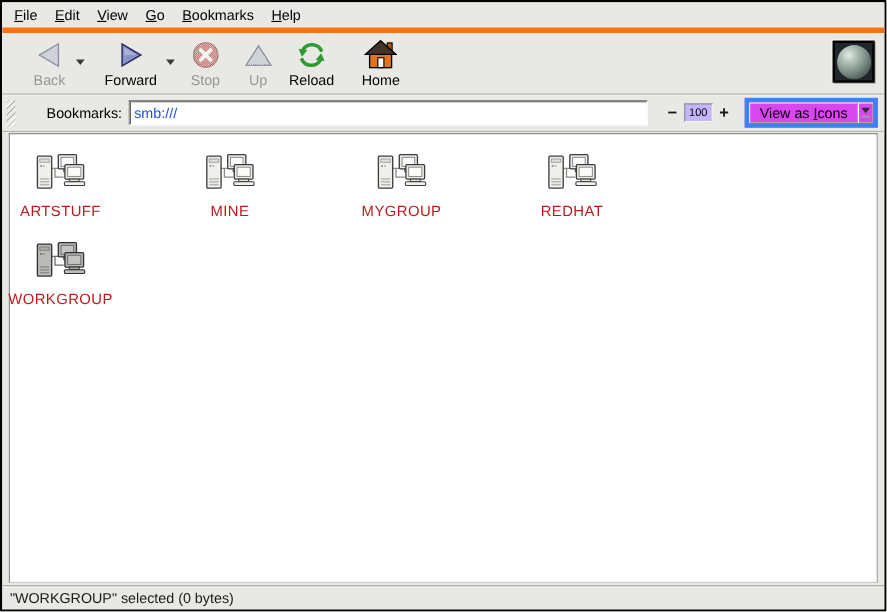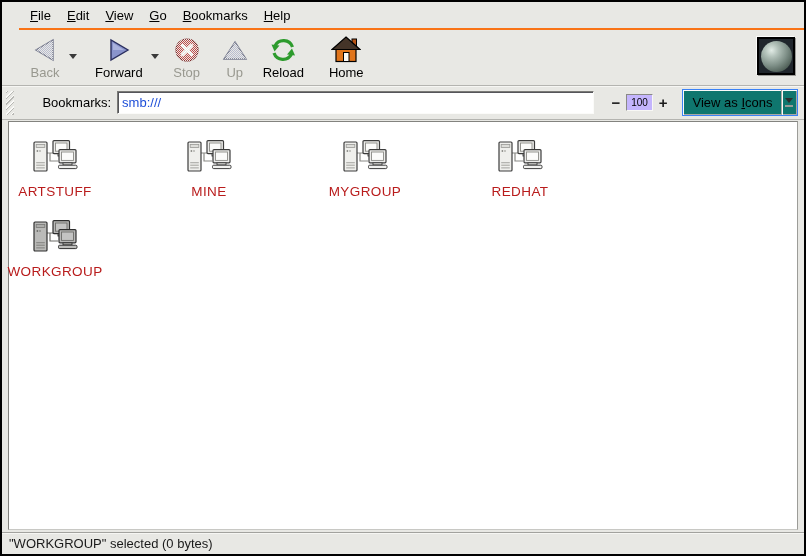--- a/index.html
+++ b/index.html
@@ -11,23 +11,22 @@
     display:flex; flex-direction:column;
     overflow:hidden;
     position:relative;
   }
   
   .menubar {
     height:28px; flex:0 0 28px;
     display:flex; align-items:center;
     padding-left:3px;
     background:#e8e8e4;
-    border-bottom:2px solid #f97316;
+    border-bottom:5px solid #f97316;
     box-shadow:0 1px 0 #f6f6f3;
-    margin-left:17px;
   }
   .menu-item {
     display:inline-block;
     padding:4px 8px;
     font-size:13px; color:#000;
     cursor:default;
   }
   .menu-item::first-letter { text-decoration:underline; }
   
   .toolbar {
@@ -99,22 +98,22 @@
     background:#c4b5fd;
     border:1px solid #8a8a86;
     border-bottom-color:#f8f8f5; border-right-color:#f8f8f5;
     font-size:10px; text-align:center; line-height:15px; color:#000;
     margin:0 2px;
   }
   .viewas {
     margin-left:10px;
     height:27px; min-width:114px;
     display:flex; align-items:center;
-    background:#0f766e;
-    border:1px solid #3b82f6;
+    background:#d946ef;
+    border:4px solid #3b82f6;
     box-shadow:inset 1px 1px 0 #fbfbf9, inset -1px -1px 0 #a8a8a4;
   }
   .viewas-label { font-size:13px; padding:0 8px 0 10px; white-space:pre; color:#000; }
   .viewas-label .accel-word { display:inline-block; }
   .viewas-label .accel-word::first-letter { text-decoration:underline; }
   .viewas-arrow {
     width:24px; height:100%; border-left:1px solid #a8a8a4;
     box-shadow:inset 1px 0 0 #fbfbf9;
     display:flex; flex-direction:column; align-items:center; justify-content:center; gap:2px;
   }

